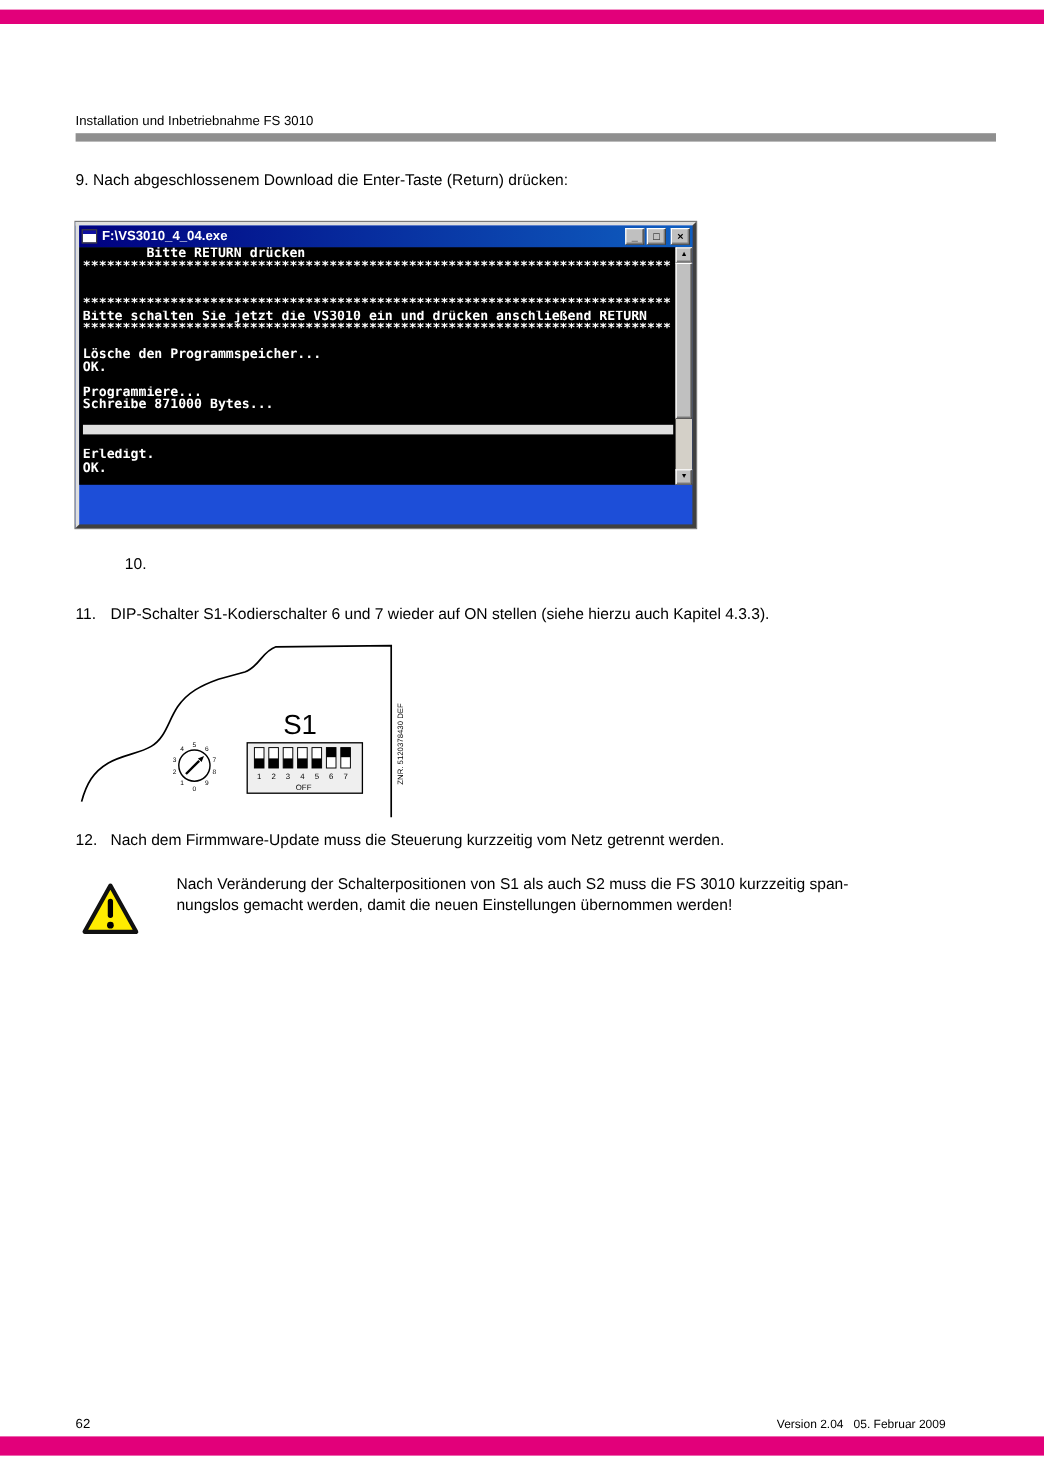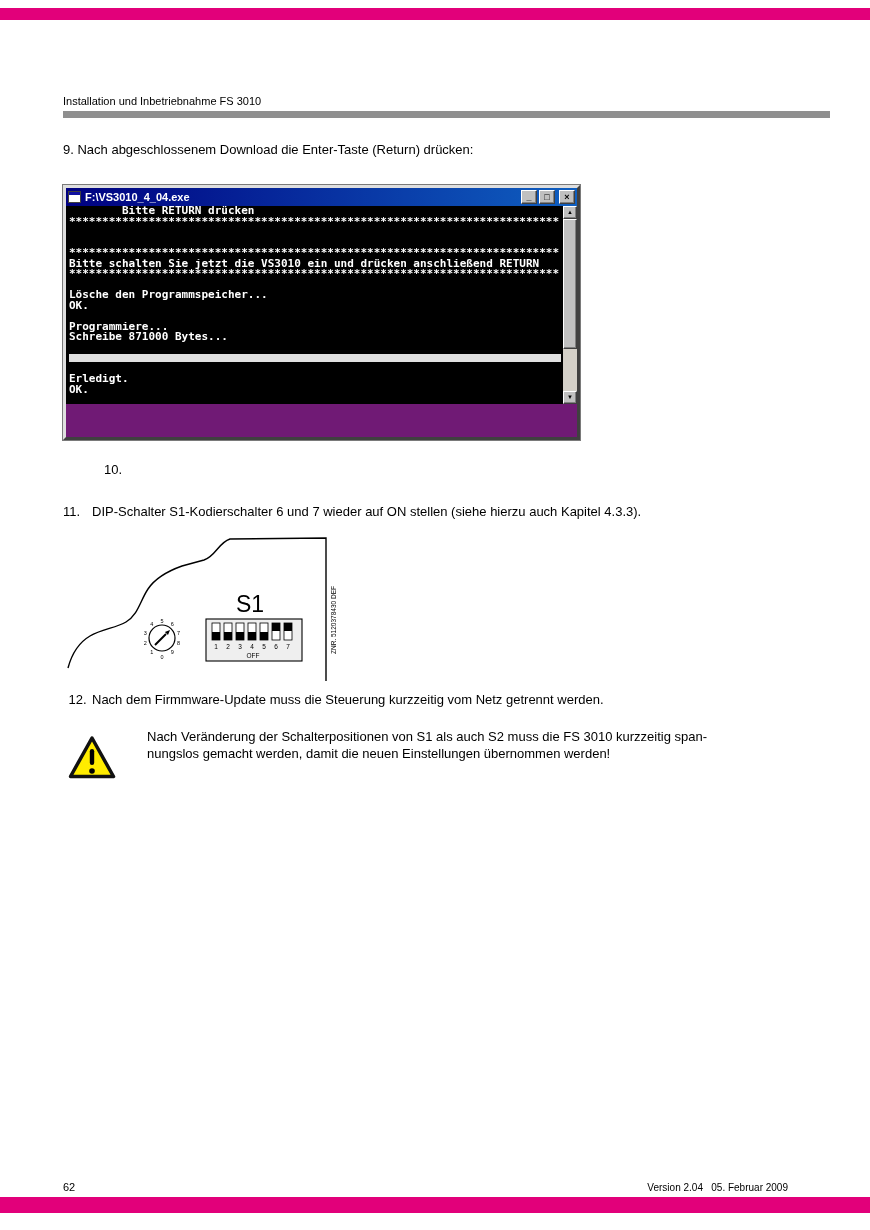--- a/index.html
+++ b/index.html
@@ -16,26 +16,26 @@
   .bottombar{ left:0; top:1197px; width:870px; height:16px; background:#e2007a; }
   .header-text { left:63px; top:95px; font-size:11px; }
   .header-rule { left:63px; top:111px; width:767px; height:7px; background:#8f8f8f; }
 
   .body-text { font-size:13px; }
   .step9  { left:63px; top:142px; }
   .step-row { display:flex; }
   .step-row .num { width:29px; flex:0 0 29px; }
   .step10 { left:63px; top:462px; width:780px;margin-left:41px; }
   .step11 { left:63px; top:504px; width:780px; }
-  .step12 { left:63px; top:692px; width:780px;text-align:center; }
+  .step12 { left:63px; top:692px; width:780px; }
 
   
   .dos-window {
     left:63px; top:185px; width:517px; height:255px;
-    background:#701a75;
+    background:#1d4ed8;
     border:3px solid; border-color:#dfdfdf #404040 #404040 #dfdfdf;
     box-shadow:0 0 0 1px #7a7a7a;
   }
   .titlebar {
     height:18px; display:flex; align-items:center; padding:0 2px;
     background:linear-gradient(90deg,#000080,#0f5fc0);
   }
   .dos-icon {
     width:13px; height:12px; flex:0 0 13px;
     background:linear-gradient(#1010a0 0 3px, #ffffff 3px);

